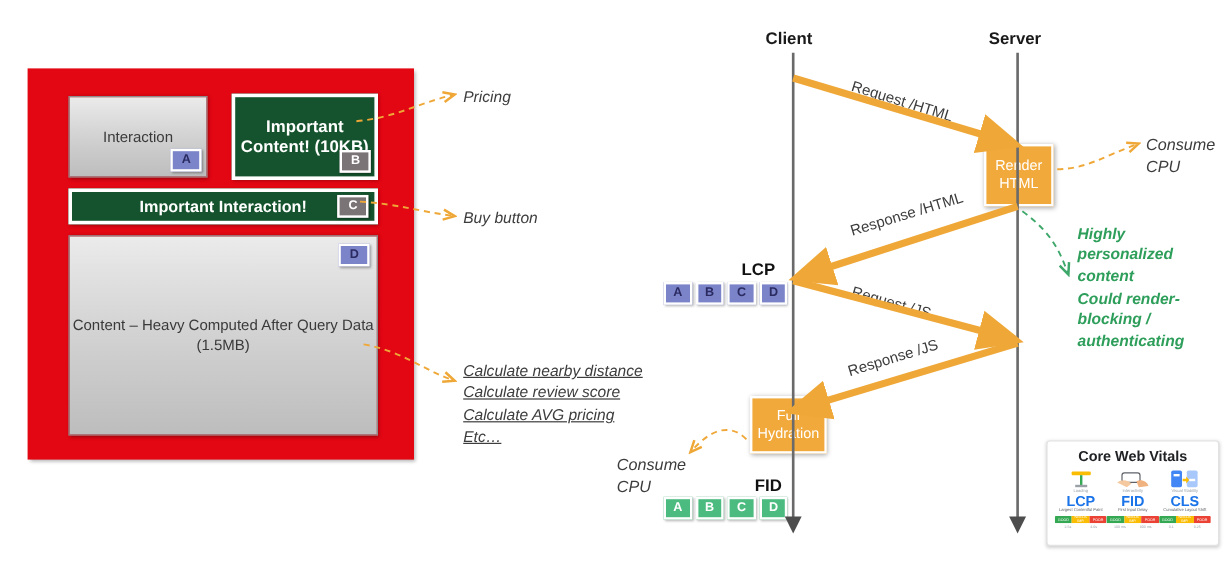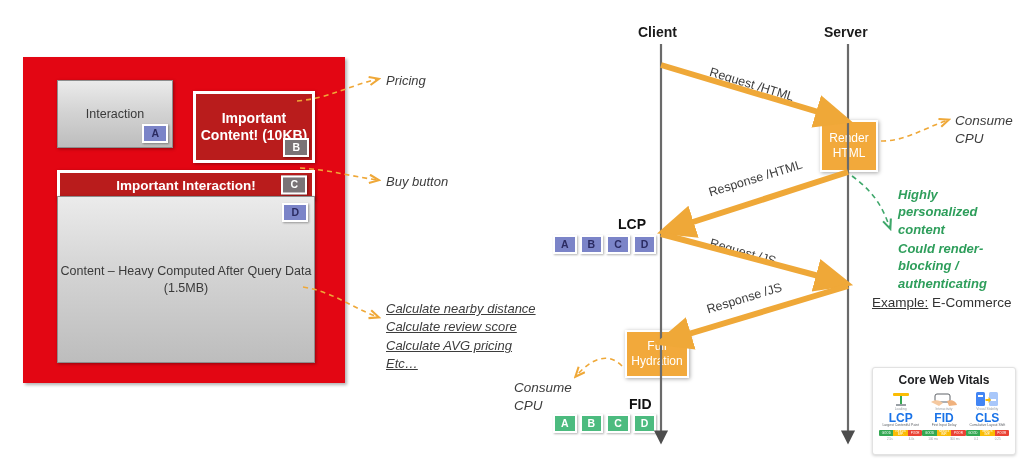--- a/index.html
+++ b/index.html
@@ -22,21 +22,21 @@
     position: absolute;
     border: 3px solid #ffffff;
     box-shadow: 1px 1px 3px rgba(0,0,0,.35);
     display: flex; align-items: center; justify-content: center;
   }
   .grey-grad {
     background: linear-gradient(180deg, #ebebeb 0%, #d4d4d4 45%, #bdbdbd 100%);
     border: 1px solid #8d8d8d;
     box-shadow: 1px 1px 3px rgba(0,0,0,.35);
   }
-  .orange { background: #b91c1c; margin-top: 13px; }
+  .orange { background: #14532d; }
 
   #box-interaction {
     left: 34px; top: 23px; width: 116px; height: 68px;
     border: 1px solid #8d8d8d;
   }
   #box-interaction .lbl {
     font-size: 12.5px; color: #3a3a3a;
   }
   #box-important-content {
     left: 170px; top: 21px; width: 122px; height: 72px;
@@ -230,23 +230,20 @@
   <div class="cpu-note" style="left:514px; top:379px;">Consume
 CPU</div>
 
   <div class="note-green" style="left:898px; top:186px;">Highly
 personalized
 content</div>
   <div class="note-green" style="left:898px; top:240px;">Could render-
 blocking /
 authenticating</div>
 
-  <div class="note-plain" style="left:872px; top:295px;">
-    <u>Example:</u><span> E-Commerce</span>
-  </div>
 
   <div id="cwv-card">
     <div id="cwv-title">Core Web Vitals</div>
     <div id="cwv-cols">
 
       <div class="cwv-col">
         <div class="cwv-glyph">
           <svg width="26" height="16" viewBox="0 0 26 16">
             <rect x="5" y="2" width="16" height="3" rx="1" fill="#fbbc04"></rect>
             <rect x="12" y="5" width="2" height="9" fill="#34a853"></rect>

